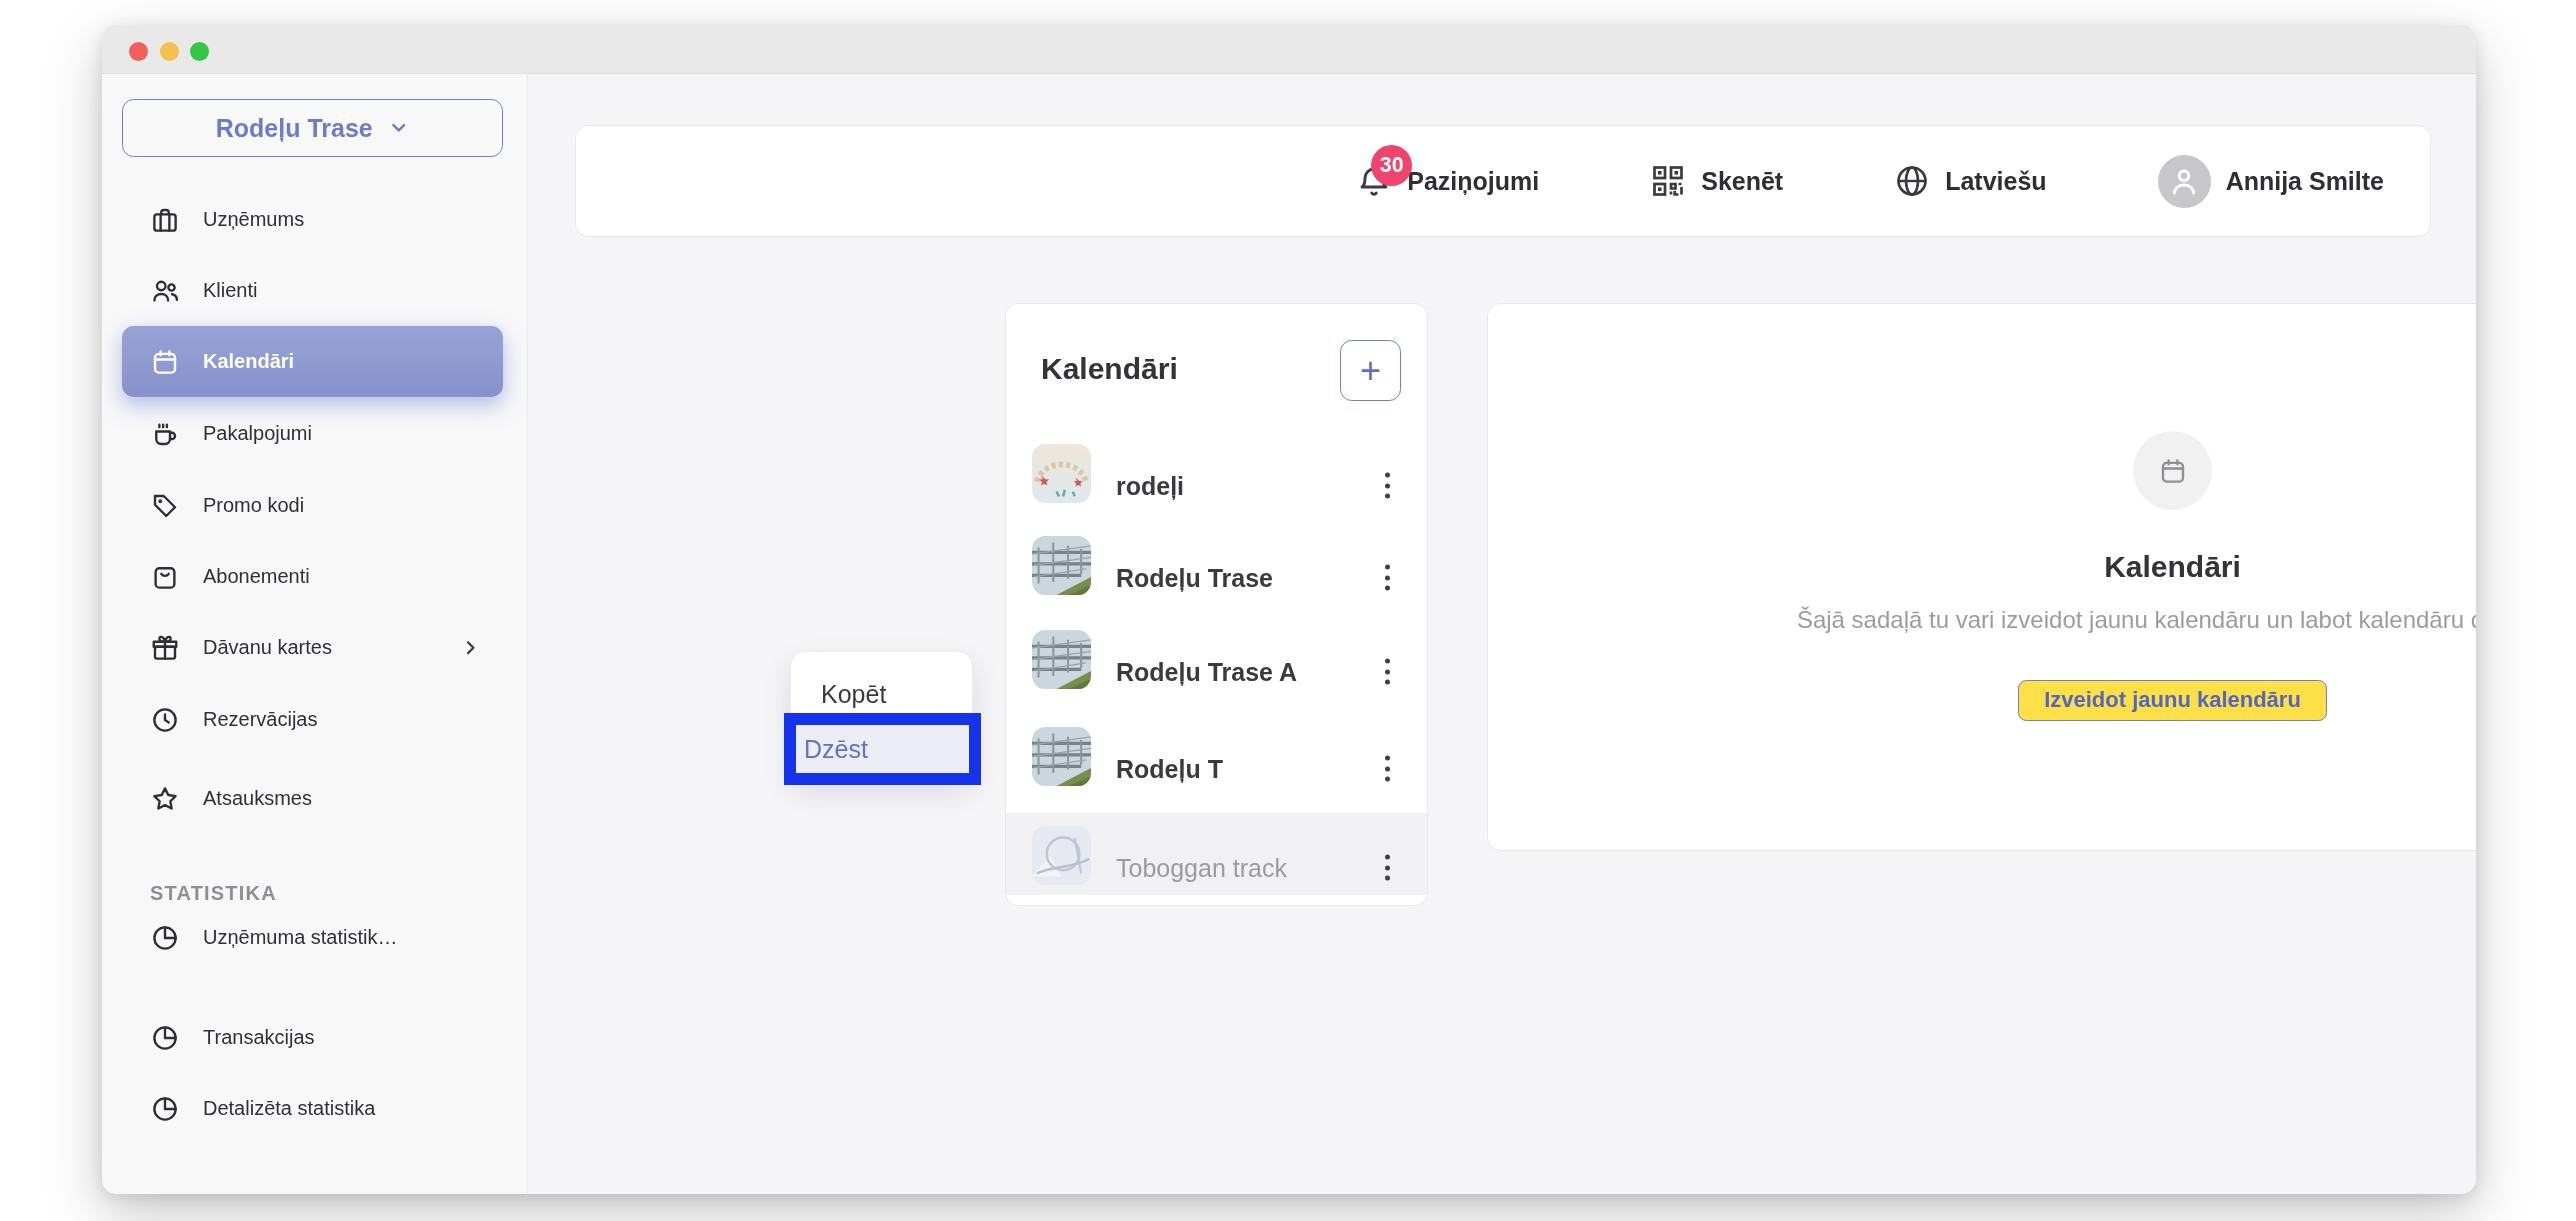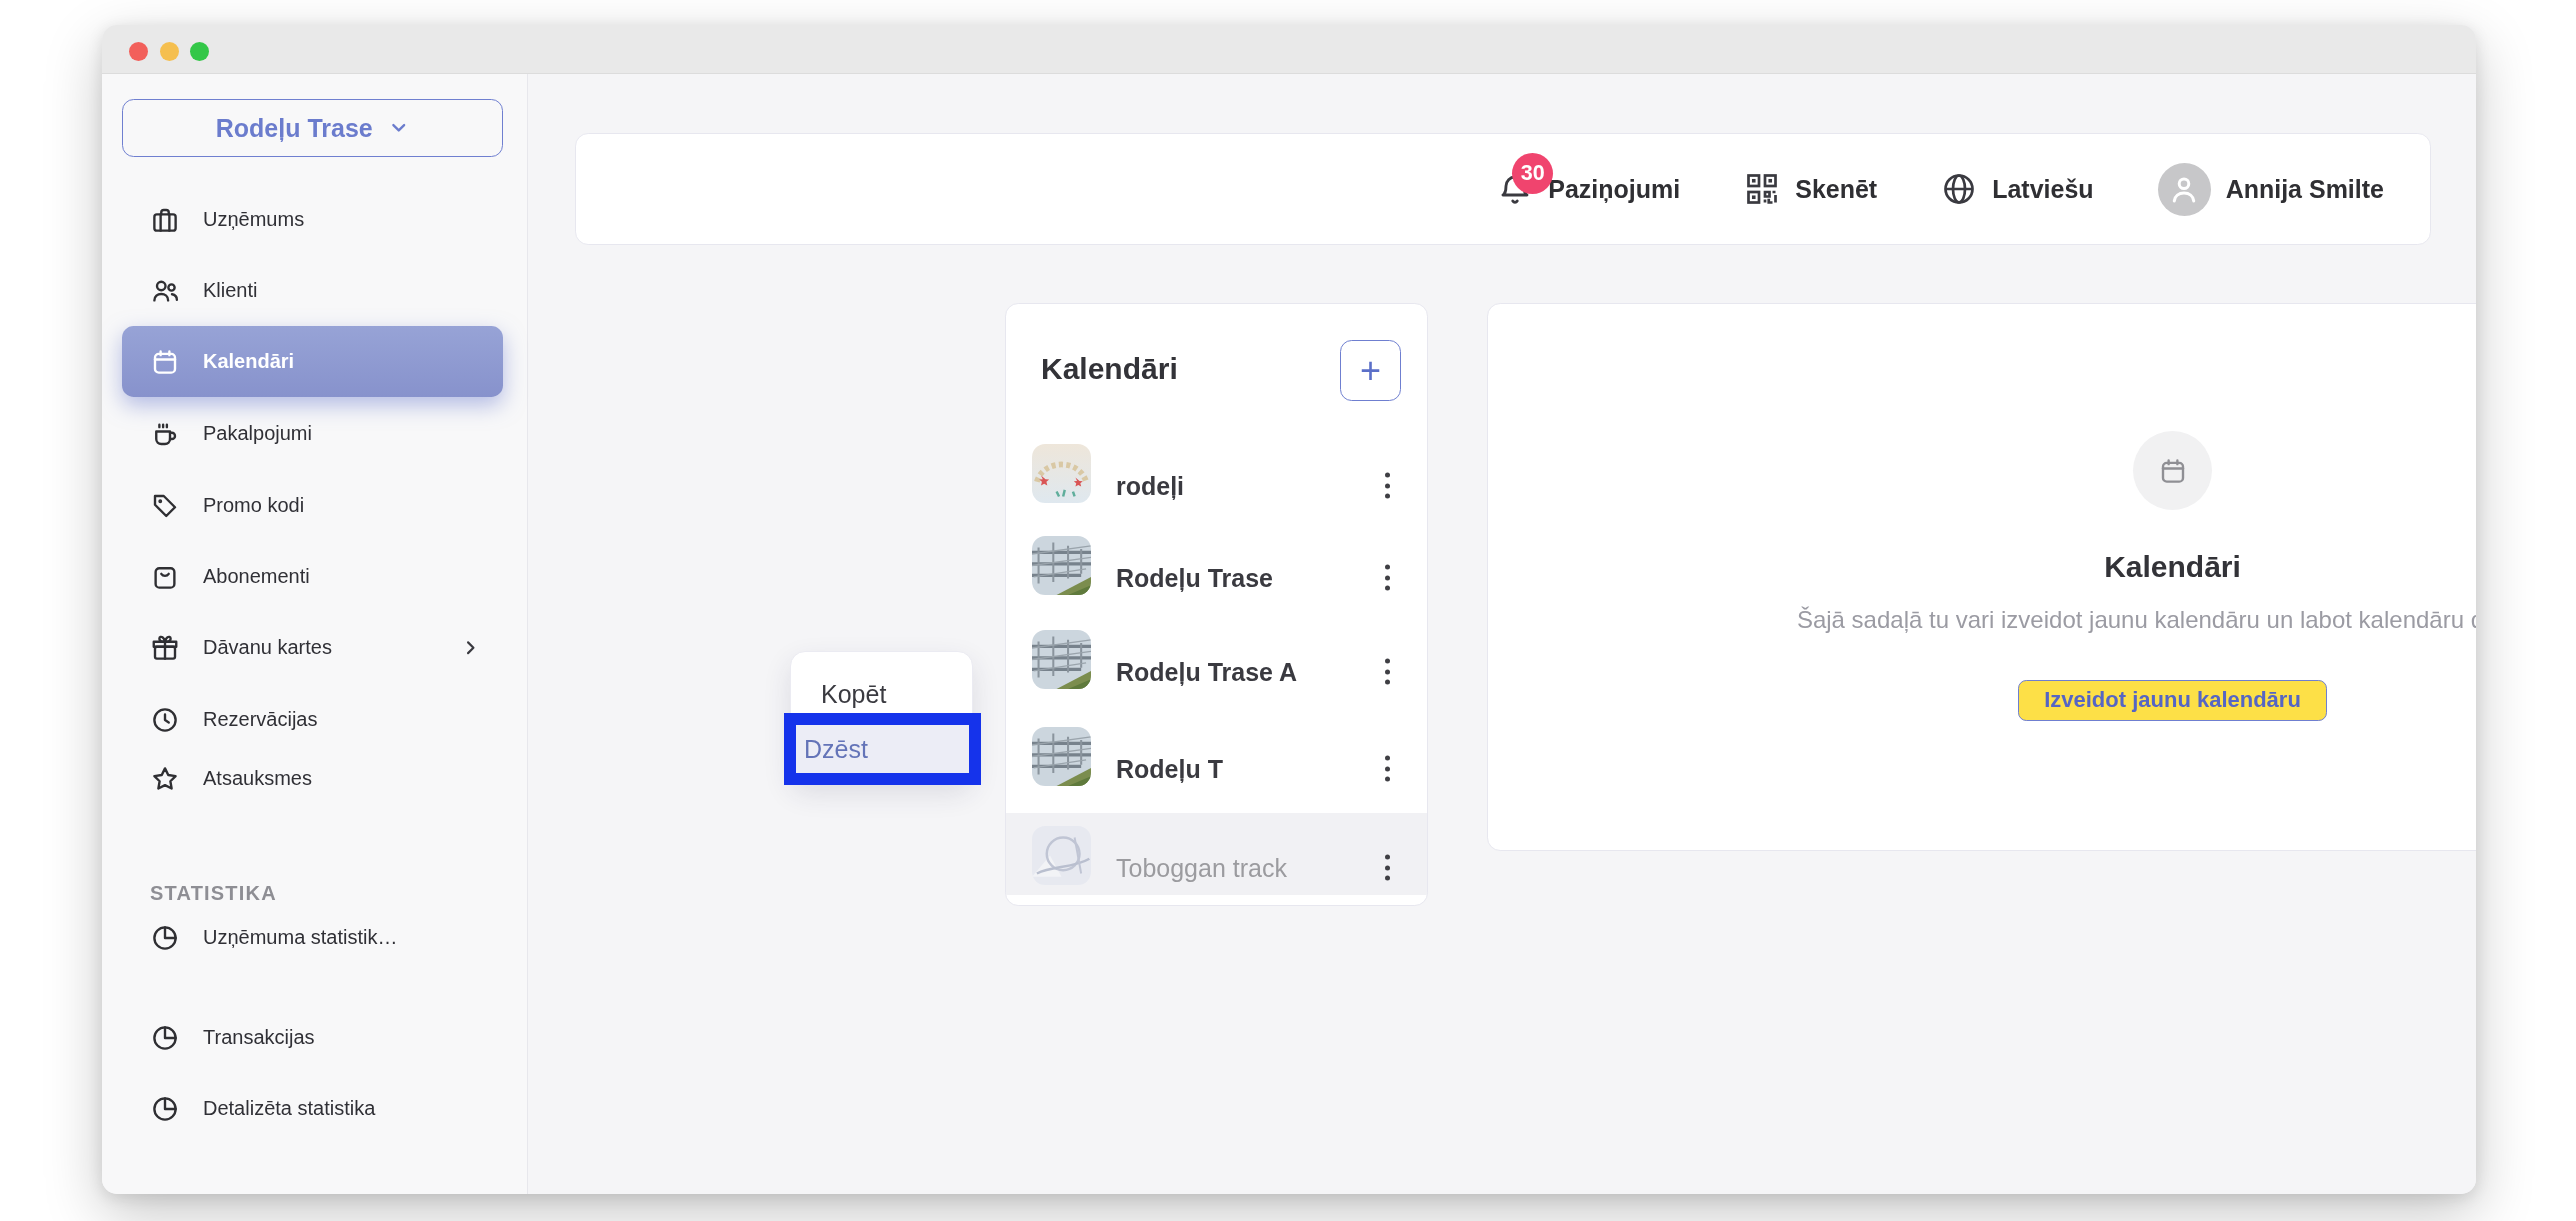--- a/index.html
+++ b/index.html
@@ -42,22 +42,22 @@
   }
   .nav-item.selected .nico { color:#ffffff; }
   .nav-item .chev-r { margin-left:auto; margin-right:21.5px; width:21.5px; height:21.5px; color:#3a3a40; }
   .section-label {
     position:absolute; left:48px; font-size:20px; font-weight:700; letter-spacing:1.2px; color:#8e8e94;
   }
   .main { position:absolute; left:427px; top:49px; right:0; bottom:0; background:#f5f5f7; }
 
   .card { background:#ffffff; border:0.8px solid #e7e7ef; border-radius:13.2px; }
   .topbar {
-    position:absolute; left:46px; top:59px; width:1856px; height:112px;
-    display:flex; align-items:center; justify-content:flex-end; gap:64px; padding-right:46px;
+    position:absolute; left:46px; top:51px; width:1856px; height:112px;
+    display:flex; align-items:center; justify-content:flex-end; gap:111px; padding-right:46px;
   }
   .hitem { display:flex; align-items:center; gap:15px; color:#2f2f33; font-size:25px; font-weight:600; cursor:pointer; }
   .hicon { width:36px; height:36px; color:#3a3a40; }
   .bell-wrap { position:relative; width:36px; height:36px; }
   .badge {
     position:absolute; top:-18px; left:15px; min-width:41px; height:41px; border-radius:20.7px;
     background:#f0446e; color:#fff; font-size:21.5px; font-weight:700;
     display:flex; align-items:center; justify-content:center;
   }
   .avatar { width:53px; height:53px; border-radius:50%; background:#c7c7c9; position:relative; overflow:hidden; flex:0 0 auto; }
@@ -190,21 +190,21 @@
     </div>
 
     <div class="nav-item" style="top:610px">
       <svg class="nico" viewBox="0 0 24 24" fill="none" stroke="currentColor" stroke-width="1.9" stroke-linecap="round" stroke-linejoin="round">
           <circle cx="12" cy="12" r="8.5"></circle>
           <path d="M12 7.5V12l3 2"></path>
         </svg>
       <span>Rezervācijas</span>
     </div>
 
-    <div class="nav-item" style="top:669px">
+    <div class="nav-item" style="top:689px">
       <svg class="nico" viewBox="0 0 24 24" fill="none" stroke="currentColor" stroke-width="1.9" stroke-linecap="round" stroke-linejoin="round">
           <path d="M12 3.5l2.6 5.3 5.9.9-4.2 4.1 1 5.8L12 16.9l-5.3 2.7 1-5.8-4.2-4.1 5.9-.9L12 3.5z"></path>
         </svg>
       <span>Atsauksmes</span>
     </div>
 
     <div class="section-label" style="top:808px">STATISTIKA</div>
 
     <div class="nav-item" style="top:828px">
       <svg class="nico" viewBox="0 0 24 24" fill="none" stroke="currentColor" stroke-width="1.9" stroke-linecap="round" stroke-linejoin="round">

